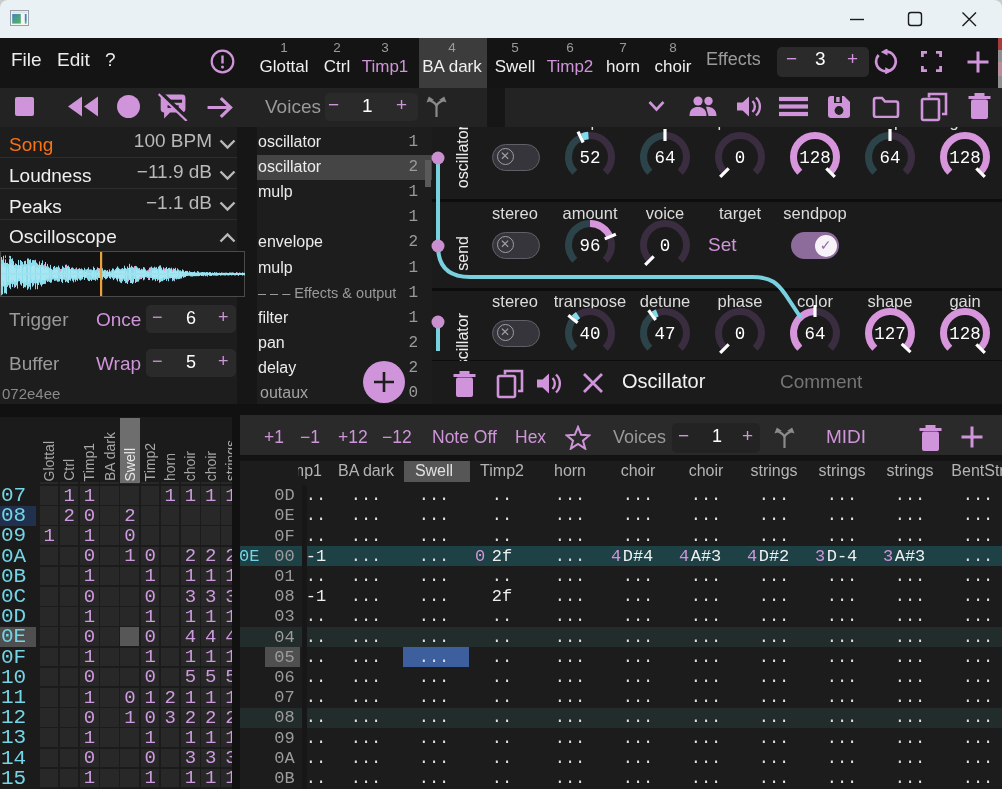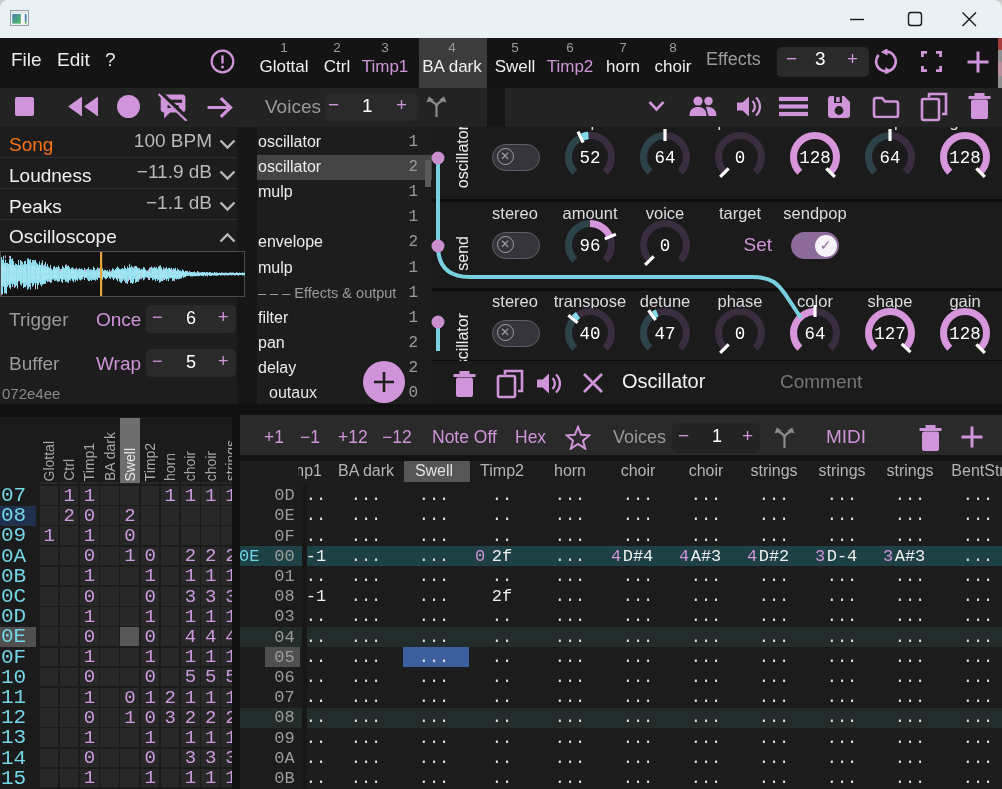--- a/index.html
+++ b/index.html
@@ -675,21 +675,21 @@
     <div class="abs" style="left:1px;top:128.0px;height:25.1px;display:flex;align-items:center;font-size:16px;color:#ececec;white-space:pre">mulp</div>
     <div class="abs" style="left:100px;top:128.0px;width:61px;height:25.1px;display:flex;align-items:center;justify-content:flex-end;font-size:16px;color:#9a9a9a;font-family:'Liberation Mono',monospace">1</div>
     <div class="abs" style="left:1px;top:153.1px;height:25.1px;display:flex;align-items:center;font-size:14.5px;color:#9a9a9a;white-space:pre">– – – Effects &amp; output</div>
     <div class="abs" style="left:100px;top:153.1px;width:61px;height:25.1px;display:flex;align-items:center;justify-content:flex-end;font-size:16px;color:#9a9a9a;font-family:'Liberation Mono',monospace">1</div>
     <div class="abs" style="left:1px;top:178.2px;height:25.1px;display:flex;align-items:center;font-size:16px;color:#ececec;white-space:pre">filter</div>
     <div class="abs" style="left:100px;top:178.2px;width:61px;height:25.1px;display:flex;align-items:center;justify-content:flex-end;font-size:16px;color:#9a9a9a;font-family:'Liberation Mono',monospace">1</div>
     <div class="abs" style="left:1px;top:203.3px;height:25.1px;display:flex;align-items:center;font-size:16px;color:#ececec;white-space:pre">pan</div>
     <div class="abs" style="left:100px;top:203.3px;width:61px;height:25.1px;display:flex;align-items:center;justify-content:flex-end;font-size:16px;color:#9a9a9a;font-family:'Liberation Mono',monospace">2</div>
     <div class="abs" style="left:1px;top:228.4px;height:25.1px;display:flex;align-items:center;font-size:16px;color:#ececec;white-space:pre">delay</div>
     <div class="abs" style="left:100px;top:228.4px;width:61px;height:25.1px;display:flex;align-items:center;justify-content:flex-end;font-size:16px;color:#9a9a9a;font-family:'Liberation Mono',monospace">2</div>
-    <div class="abs" style="left:12px;top:253.5px;height:25.1px;display:flex;align-items:center;font-size:16px;color:#e5e5e5;white-space:pre">outaux</div>
+    <div class="abs" style="left:3px;top:253.5px;height:25.1px;display:flex;align-items:center;font-size:16px;color:#a3a3a3;white-space:pre">outaux</div>
     <div class="abs" style="left:100px;top:253.5px;width:61px;height:25.1px;display:flex;align-items:center;justify-content:flex-end;font-size:16px;color:#9a9a9a;font-family:'Liberation Mono',monospace">0</div>
 </div>
 <div class="abs" style="left:425px;top:160px;width:6px;height:27px;background:#5a5a5a"></div>
 
 <div class="abs" style="left:363px;top:361px;width:42px;height:42px;border-radius:50%;background:#cf94d9"></div>
 <svg class="abs" style="left:371px;top:369px" width="26" height="26" viewBox="0 0 26 26">
     <path d="M13,3 V23 M3,13 H23" stroke="#1d1d1d" stroke-width="2.6"></path>
   </svg>
 
 <div class="abs" style="left:432px;top:127px;width:570px;height:283px;background:#1b1b1b;overflow:hidden">
@@ -713,21 +713,21 @@
     <div class="abs" style="left:276px;top:-15px;width:64px;text-align:center;font-size:16.5px;color:#dcdcdc">phase</div>
     <div class="abs" style="left:351px;top:-15px;width:64px;text-align:center;font-size:16.5px;color:#dcdcdc">color</div>
     <div class="abs" style="left:426px;top:-15px;width:64px;text-align:center;font-size:16.5px;color:#dcdcdc">shape</div>
     <div class="abs" style="left:501px;top:-15px;width:64px;text-align:center;font-size:16.5px;color:#dcdcdc">gain</div>
 
   <div class="abs" style="left:51px;top:77px;width:64px;text-align:center;font-size:16.5px;color:#dcdcdc">stereo</div>
   <div class="abs" style="left:126px;top:77px;width:64px;text-align:center;font-size:16.5px;color:#dcdcdc">amount</div>
   <div class="abs" style="left:201px;top:77px;width:64px;text-align:center;font-size:16.5px;color:#dcdcdc">voice</div>
   <div class="abs" style="left:276px;top:77px;width:64px;text-align:center;font-size:16.5px;color:#dcdcdc">target</div>
   <div class="abs" style="left:345px;top:77px;width:76px;text-align:center;font-size:16.5px;color:#dcdcdc">sendpop</div>
-  <div class="abs orchid" style="left:276px;top:107px;width:64px;text-align:right;font-size:19px">Set</div>
+  <div class="abs orchid" style="left:276px;top:107px;width:64px;text-align:left;font-size:19px">Set</div>
 
   <div class="abs" style="left:51px;top:165px;width:64px;text-align:center;font-size:16.5px;color:#dcdcdc">stereo</div>
   <div class="abs" style="left:117px;top:165px;width:82px;text-align:center;font-size:16.5px;color:#dcdcdc">transpose</div>
   <div class="abs" style="left:201px;top:165px;width:64px;text-align:center;font-size:16.5px;color:#dcdcdc">detune</div>
   <div class="abs" style="left:276px;top:165px;width:64px;text-align:center;font-size:16.5px;color:#dcdcdc">phase</div>
   <div class="abs" style="left:351px;top:165px;width:64px;text-align:center;font-size:16.5px;color:#dcdcdc">color</div>
   <div class="abs" style="left:426px;top:165px;width:64px;text-align:center;font-size:16.5px;color:#dcdcdc">shape</div>
   <div class="abs" style="left:501px;top:165px;width:64px;text-align:center;font-size:16.5px;color:#dcdcdc">gain</div>
 
 </div>

